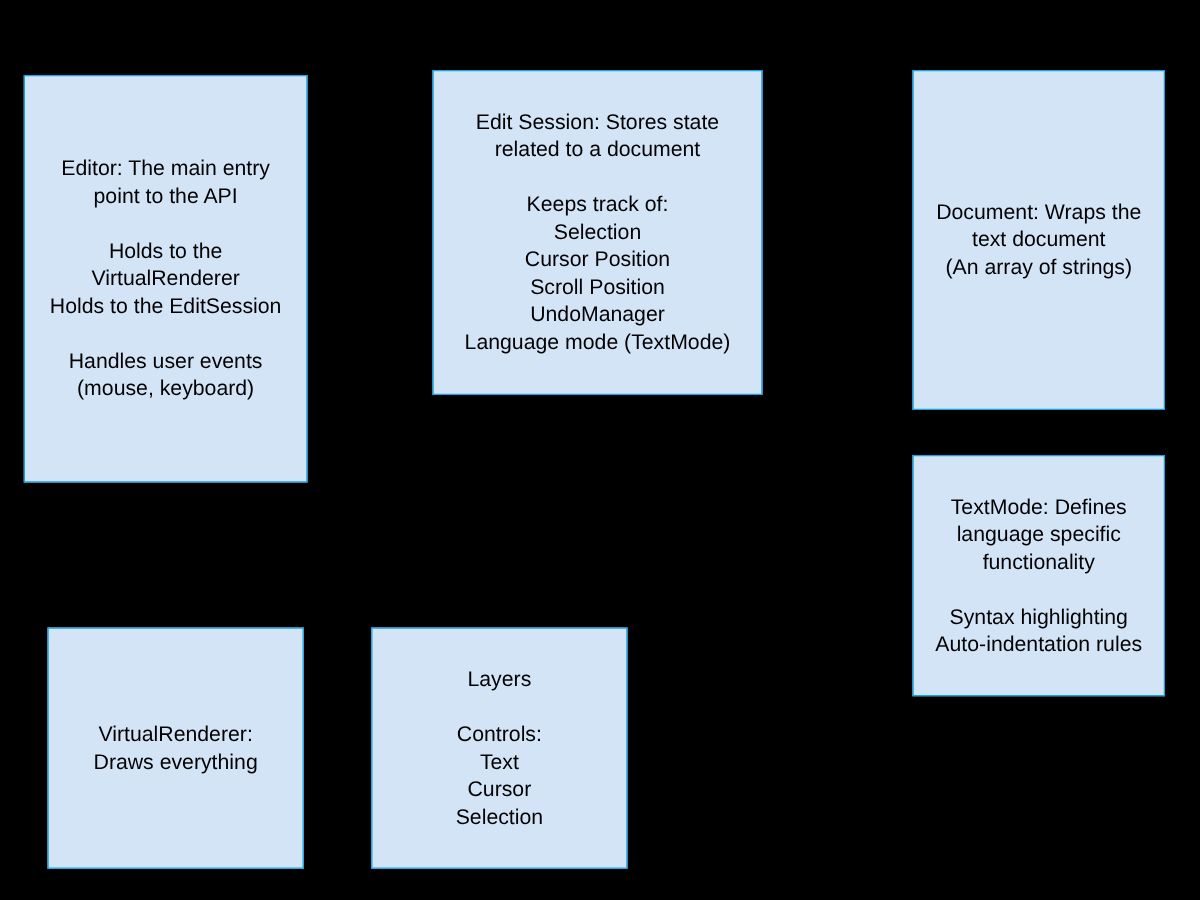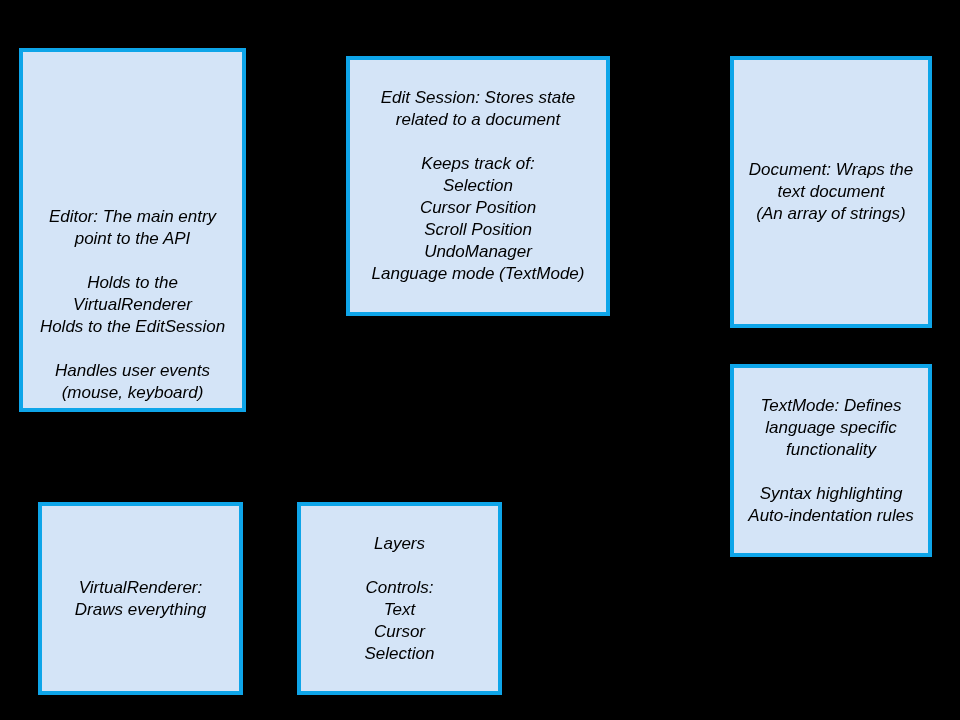--- a/index.html
+++ b/index.html
@@ -11,45 +11,44 @@
     position: relative;
     width: 960px;
     height: 720px;
     background: #000000;
     overflow: hidden;
     font-family: "Liberation Sans", sans-serif;
   }
   .box {
     position: absolute;
     background: #d4e4f7;
-    border: 4px solid #0ea5e9;
+    border: 1px solid #0ea5e9;
     box-sizing: border-box;
     display: flex;
     align-items: center;
     justify-content: center;
     text-align: center;
     color: #000000;
     font-size: 17px;
     line-height: 22px;
     white-space: pre-line;
     padding: 4px 8px;
-    font-style: italic;
   }
   .box-text {
     display: block;
     width: 100%;
     white-space: pre-line;
   }
 </style>
 </head>
 <body>
 
 <div id="canvas">
 
-  <div class="box" style="left:19px; top:48px; width:227px; height:364px;align-items:flex-end;">
+  <div class="box" style="left:19px; top:60px; width:227px; height:326px;">
     <span class="box-text">Editor: The main entry
 point to the API
 
 Holds to the
 VirtualRenderer
 Holds to the EditSession
 
 Handles user events
 (mouse, keyboard)</span>
   </div>

